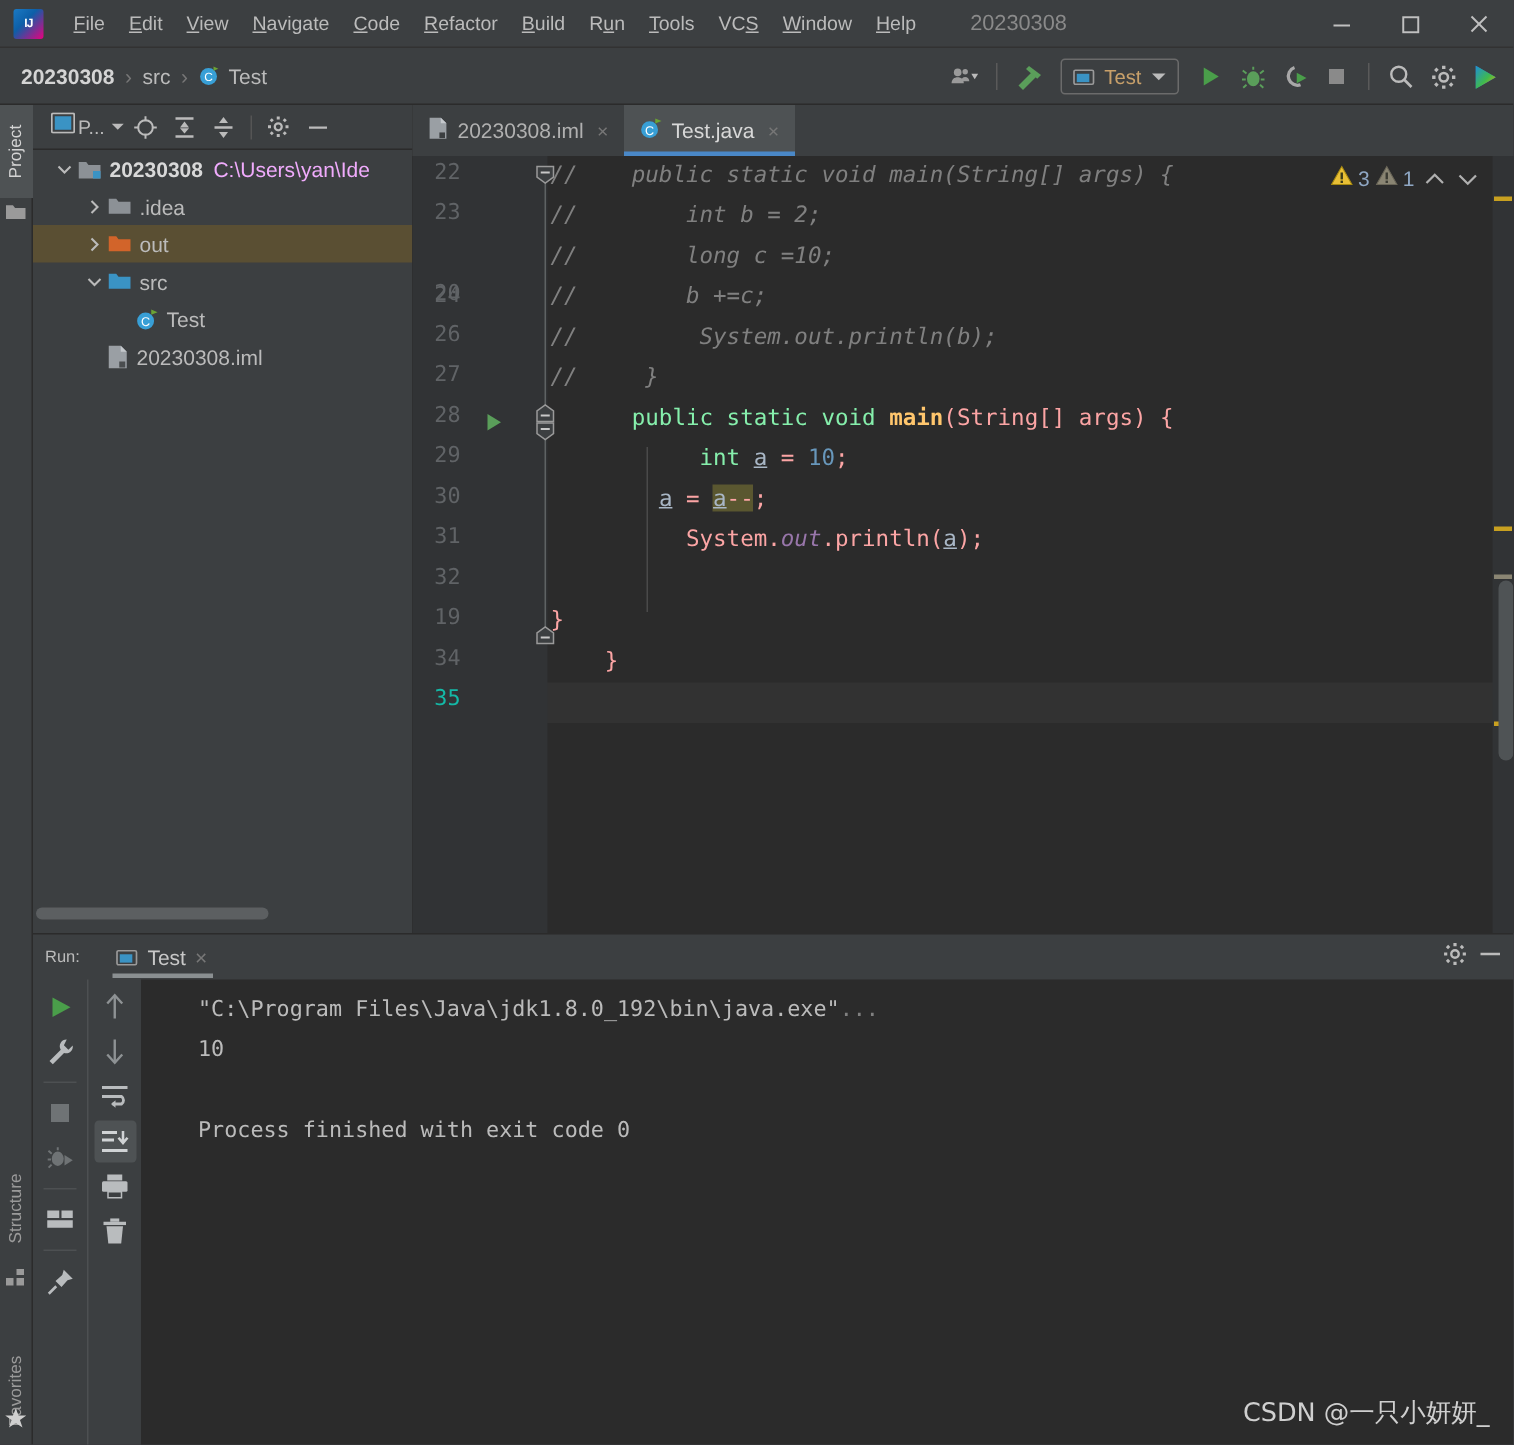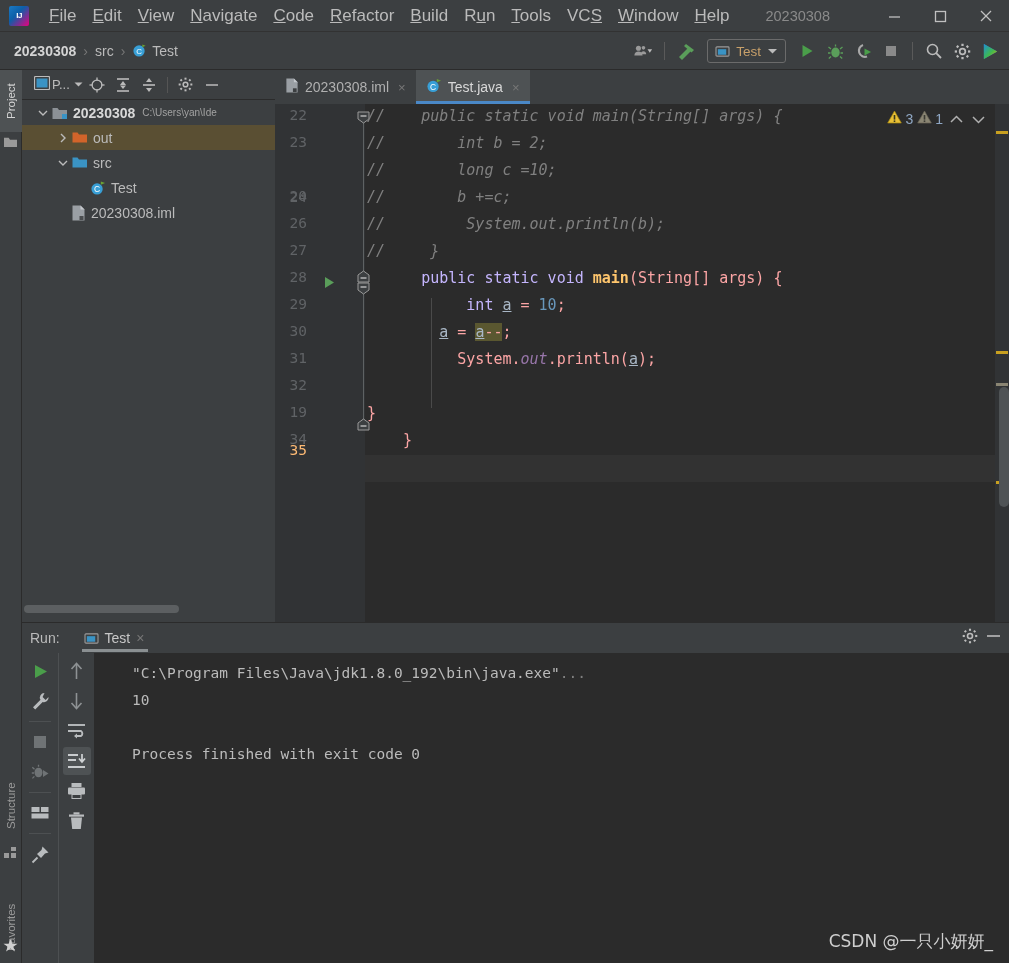--- a/index.html
+++ b/index.html
@@ -21,21 +21,21 @@
     width: 20px; height: 20px; margin-left: 9px; margin-right: 12px;
     border-radius: 2px; position: relative;
     background: linear-gradient(135deg,#1b7ac4 0%,#0d5fa8 40%,#e8007f 100%);
     display: flex; align-items: center; justify-content: center;
   }
   .ij-logo::after {
     content: "IJ"; color: #fff; font-size: 8px; font-weight: bold;
     letter-spacing: -0.5px; font-family: "Liberation Sans", sans-serif;
   }
   .menu-item {
-    color: #bbbbbb; font-size: 17px; padding: 3px 8px; cursor: default;
+    color: #bbbbbb; font-size: 13px; padding: 3px 8px; cursor: default;
     white-space: nowrap;
   }
   .menu-item u { text-decoration: underline; }
   .win-title {
     color: #8a8a8a; font-size: 14.5px; margin-left: 28px; white-space: nowrap;
   }
   .win-ctrls {
     position: absolute; right: 0; top: 0; height: 32px;
     display: flex; align-items: center;
   }
@@ -106,21 +106,21 @@
     font-size: 14px; color: #bbbbbb; padding-right: 4px;
   }
   .trow.sel-out { background: #5a4f33; }
   .trow.sel-blue { background: #0d293e; border: 1px solid #3d6185; }
   .arrow { width: 13px; height: 13px; margin-right: 3px; flex: 0 0 auto;
            display: flex; align-items: center; justify-content: center; }
   .ticon { width: 16px; height: 16px; margin-right: 5px; flex: 0 0 auto;
            display: flex; align-items: center; justify-content: center; }
   .tlabel { font-size: 14px; }
   .tlabel.b { font-weight: bold; color: #d8d8d8; }
-  .tpath { color: #a3a3a3; font-size: 10px; margin-left: 7px; }
+  .tpath { color: #f0abfc; font-size: 14px; margin-left: 7px; }
 
   .proj-hscroll {
     position: absolute; left: 0; bottom: 8px; width: 253px; height: 10px;
   }
   .proj-hscroll i {
     position: absolute; left: 2px; top: 1px; width: 155px; height: 8px;
     background: #5c5f61; border-radius: 4px; display: block;
   }
 
   
@@ -170,21 +170,21 @@
   }
   .cl { position: absolute; left: 0; white-space: pre; }
   .caret-line {
     position: absolute; left: 0; width: 734px; height: 27px;
     background: #323232;
   }
   .indent-guide {
     position: absolute; width: 1px; background: #4a4a4a;
   }
   .cmt { color: #808080; font-style: italic; text-align: right; }
-  .kw  { color: #c4b5fd; }
+  .kw  { color: #86efac; }
   .mth { color: #ffc66d; font-weight: bold; }
   .num { color: #6897bb; }
   .fld { color: #9876aa; font-style: italic; }
   .var { color: #a9b7c6; text-decoration: underline; }
   .plain { color: #fca5a5; }
   .hl { background: #5a5730; }
 
   .insp {
     position: absolute; right: 22px; top: 4px; height: 22px;
     display: flex; align-items: center; gap: 4px;
@@ -211,21 +211,21 @@
 
   
   .runpanel {
     position: absolute; left: 22px; top: 622px; width: 987px; height: 341px;
     background: #3c3f41; border-top: 1px solid #2b2b2b;
   }
   .run-head {
     height: 30px; display: flex; align-items: center; padding-left: 8px;
     position: relative;
   }
-  .run-label { color: #bbbbbb; font-size: 14px; margin-right: 18px; }
+  .run-label { color: #bbbbbb; font-size: 11px; margin-right: 18px; }
   .run-tab {
     display: flex; align-items: center; gap: 6px; padding: 0 8px 0 6px;
     height: 28px; position: relative; color: #c8c8c8; font-size: 14px;
   }
   .run-tab::after {
     content: ""; position: absolute; left: 4px; right: 4px; bottom: 0;
     height: 3px; background: #8a8f91;
   }
   .run-head-right {
     position: absolute; right: 8px; top: 0; height: 30px;
@@ -502,20 +502,33 @@
         <span class="ticon">
           <svg width="16" height="14" viewBox="0 0 16 14">
             <path d="M0.5 2 h5 l1.5 2 H15 v9 H0.5 Z" fill="#8c9196"></path>
             <rect x="10" y="8" width="5" height="5" fill="#3a93c4"></rect>
           </svg>
         </span>
         <span class="tlabel b">20230308</span>
         <span class="tpath">C:\Users\yan\Ide</span>
       </div>
 
+      <div class="trow" style="padding-left:34px;">
+        <span class="arrow">
+          <svg width="8" height="10" viewBox="0 0 8 10">
+              <path d="M2 1 L6 5 L2 9" fill="none" stroke="#bbbbbb" stroke-width="1.4"></path>
+            </svg>
+        </span>
+        <span class="ticon">
+          <svg width="16" height="13" viewBox="0 0 16 13">
+              <path d="M0.5 1.5 h5 l1.5 2 H15 v8 H0.5 Z" fill="#8c9196"></path>
+            </svg>
+        </span>
+        <span class="tlabel">.idea</span>
+      </div>
 
       <div class="trow sel-out" style="padding-left:34px;">
         <span class="arrow">
           <svg width="8" height="10" viewBox="0 0 8 10">
               <path d="M2 1 L6 5 L2 9" fill="none" stroke="#bbbbbb" stroke-width="1.4"></path>
             </svg>
         </span>
         <span class="ticon">
           <svg width="16" height="13" viewBox="0 0 16 13">
               <path d="M0.5 1.5 h5 l1.5 2 H15 v8 H0.5 Z" fill="#d2642a"></path>
@@ -606,21 +619,21 @@
         <div class="lnum" style="top:84px;">20</div>
         <div class="lnum" style="top:111px;">26</div>
         <div class="lnum" style="top:138px;">27</div>
         <div class="lnum" style="top:165px;">28</div>
         <div class="lnum" style="top:192px;">29</div>
         <div class="lnum" style="top:219px;">30</div>
         <div class="lnum" style="top:246px;">31</div>
         <div class="lnum" style="top:273px;">32</div>
         <div class="lnum" style="top:300px;">19</div>
         <div class="lnum" style="top:327px;">34</div>
-        <div class="lnum" style="top:338px; color:#fdba74;">35</div>
+        <div class="lnum" style="top:354px; color:#14b8a6;">35</div>
 
         <div class="runmark" style="top:171px;">
           <svg width="13" height="13" viewBox="0 0 13 13">
               <path d="M2 1 L11 6.5 L2 12 Z" fill="#5a9e5a"></path>
             </svg>
         </div>
 
         <div class="foldline" style="top:14px;  height:157px;"></div>
         <div class="foldline" style="top:185px; height:134px;"></div>
 

